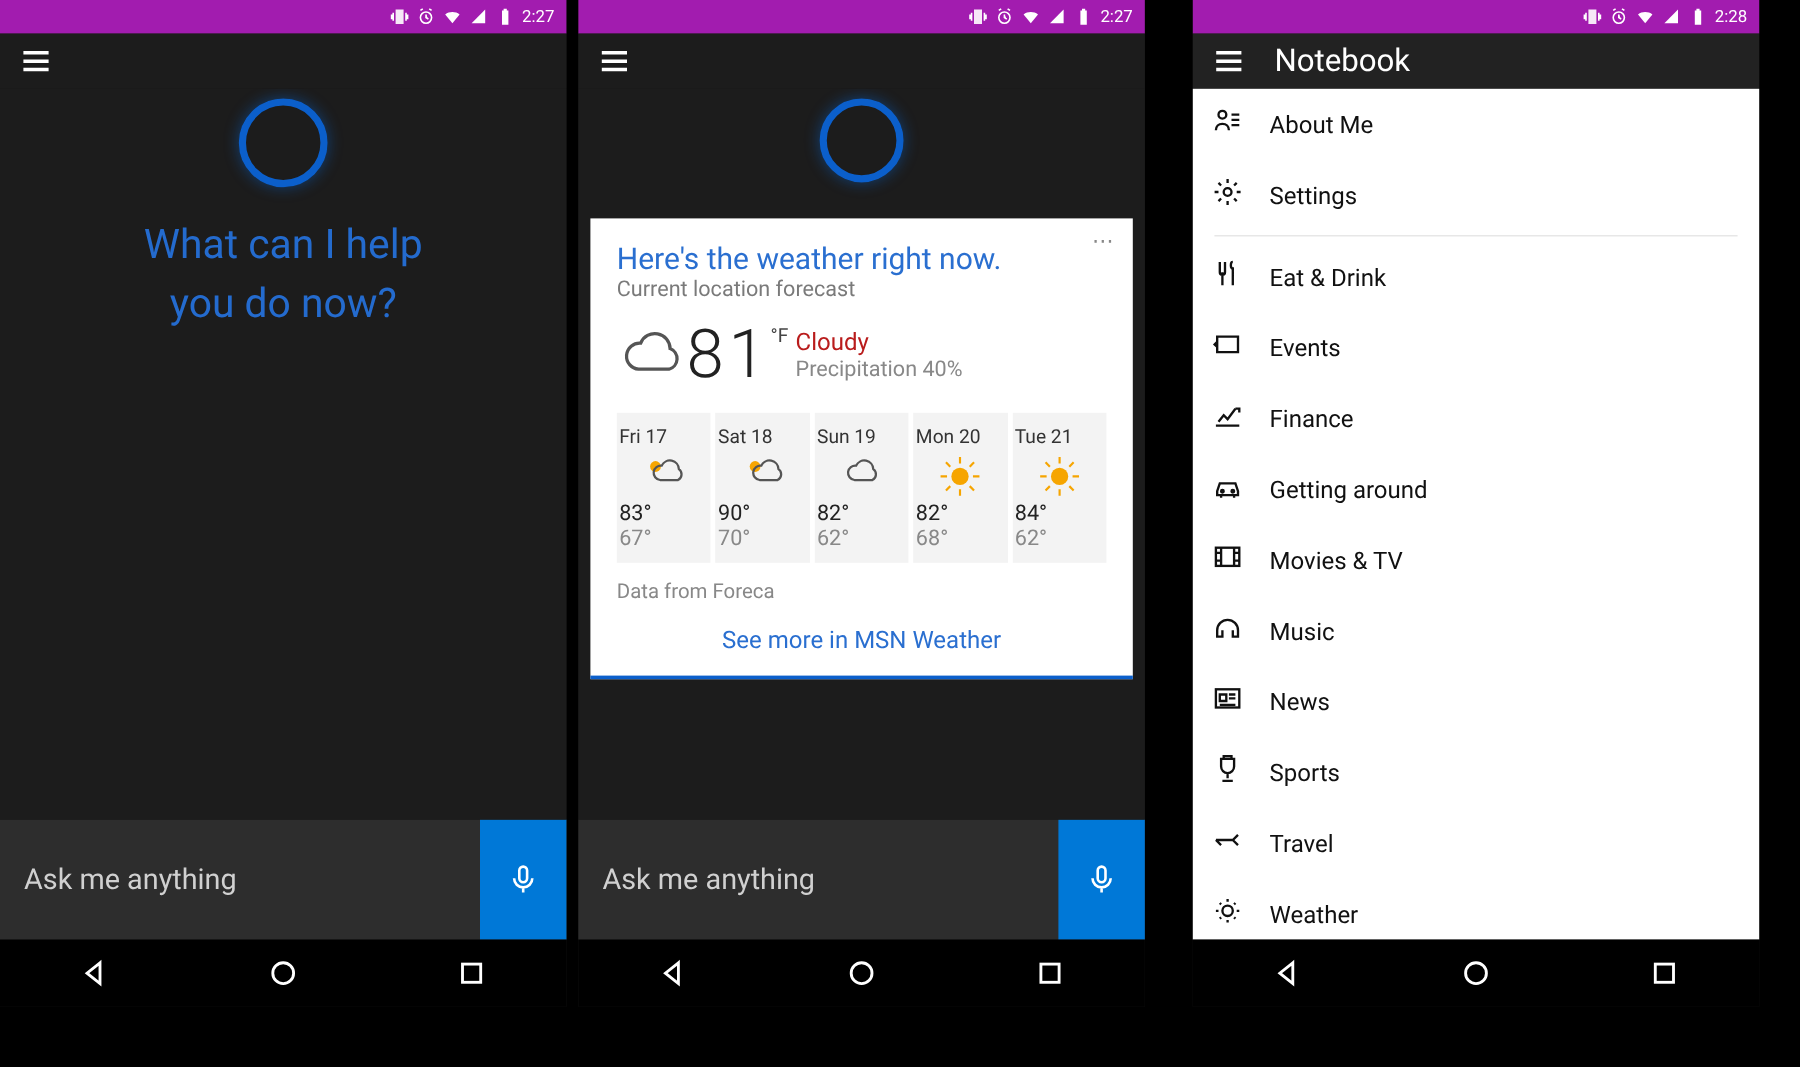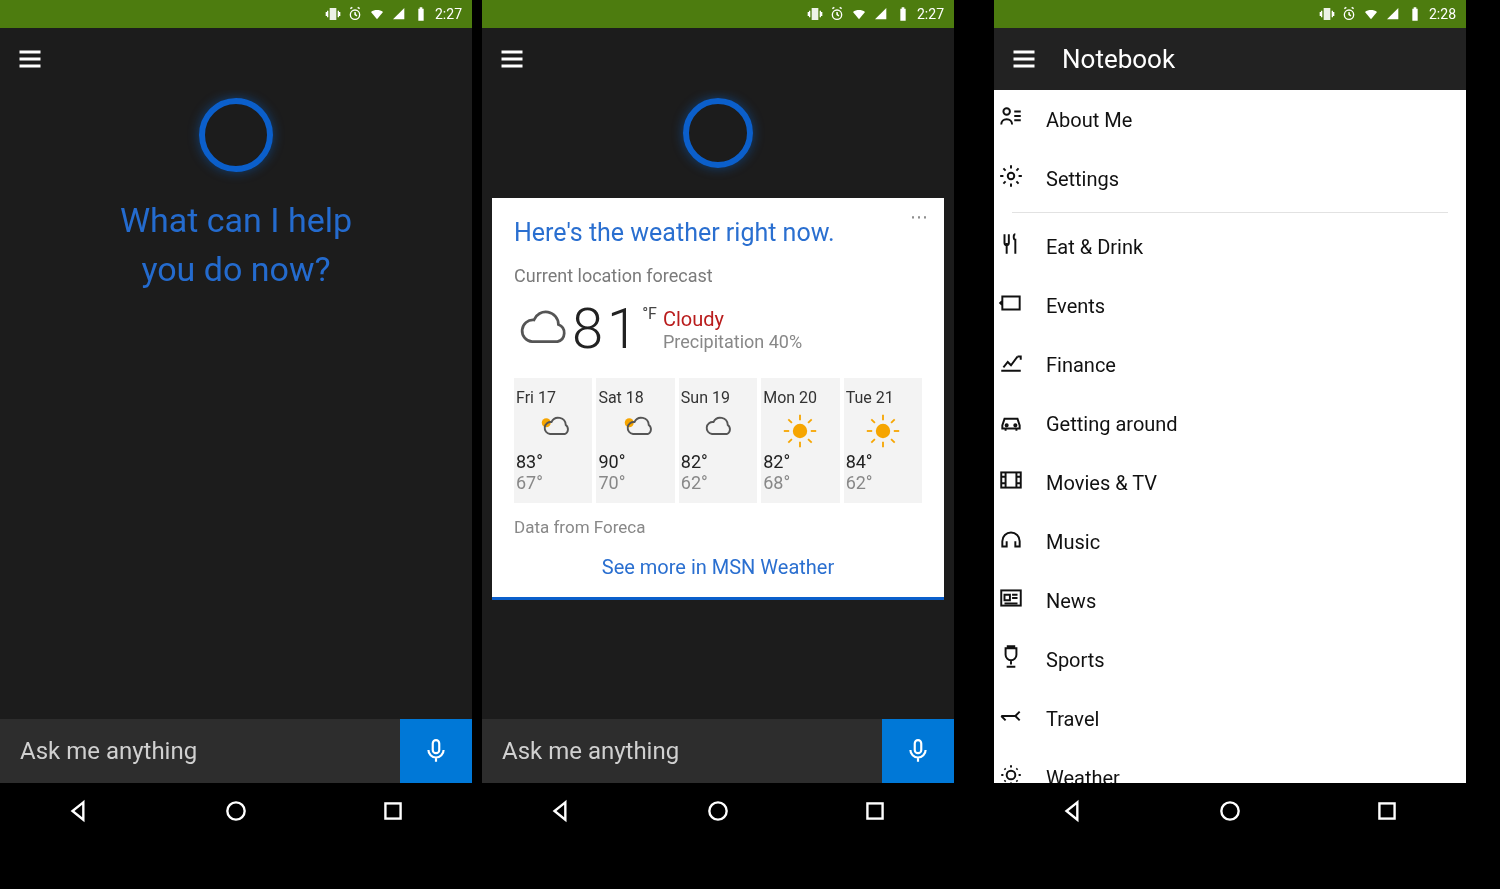--- a/index.html
+++ b/index.html
@@ -16,32 +16,32 @@
     height: 839px;
     background: #1c1c1c;
     position: relative;
     display: flex;
     flex-direction: column;
     margin-right: 10px;
   }
   .screen:last-child { margin-right: 0; margin-left: 30px; }
   .status-bar {
     height: 28px;
-    background: #4d7c0f;
+    background: #a21caf;
     color: #fff;
     display: flex;
     justify-content: flex-end;
     align-items: center;
     gap: 6px;
     padding: 0 10px;
     font-size: 14px;
   }
   .status-bar .sb-icon { width: 16px; height: 16px; fill:#fff; }
   .header {
-    height: 62px;
+    height: 46px;
     display: flex;
     align-items: center;
     padding: 0 16px;
     background: #1c1c1c;
   }
   .header.dark2 { background:#222; }
   .hamburger { width: 28px; height: 28px; cursor:pointer; }
   .hamburger svg { stroke:#fff; }
   .header-title { color:#fff; font-size: 26px; font-weight:400; margin-left: 24px; }
   .cortana-ring-wrap { display:flex; justify-content:center; padding:8px 0 24px; }
@@ -54,55 +54,55 @@
   .weather-card {
     background:#fff;
     margin: 0 10px;
     padding: 20px 22px 18px;
     position:absolute;
     left:0; right:0;
     top:108px;
     border-bottom:3px solid #0b5fcb;
   }
   .card-ellipsis { position:absolute; top:8px; right:14px; color:#888; letter-spacing:2px; font-size:18px; cursor:pointer; }
-  .card-title { color:#2a6fd0; font-size:25px; margin-bottom:18px; }
+  .card-title { color:#2a6fd0; font-size:25px; }
   .card-sub { color:#7a7a7a; font-size:18px; margin-bottom:10px; }
   .current-row { display:flex; align-items:center; margin-bottom:16px; }
   .cloud-icon { width:58px; height:48px; }
   .temp-big { font-size:56px; font-weight:300; color:#222; letter-spacing:4px;}
   .temp-unit { font-size:16px; color:#444; align-self:flex-start; margin-top:8px; }
   .cond-block { margin-left:6px; }
   .cond-name { font-size:20px; color:#b91c1c; }
   .cond-precip { font-size:18px; color:#888; }
   .forecast-row { display:flex; gap:4px; margin-bottom:14px; }
   .fday { flex:1; background:#f3f3f3; text-align:left; padding:10px 2px 10px; }
   .fday-label { font-size:16px; color:#333; margin-bottom:6px; white-space:nowrap; }
   .fday-icon { width:36px; height:30px; margin:0 auto 8px; }
   .fday-hi { font-size:18px; color:#222; }
   .fday-lo { font-size:18px; color:#888; }
   .card-foot { color:#888; font-size:17px; margin-bottom:18px; }
   .card-link { color:#2a6fd0; font-size:20px; cursor:pointer;text-align:center; }
   .input-bar {
-    height: 64px; display:flex; align-items:stretch; background:#2d2d2d;justify-content:flex-end;
+    height: 100px; display:flex; align-items:stretch; background:#2d2d2d;justify-content:flex-end;
   }
   .input-field {
     flex:1; display:flex; align-items:center; padding:0 20px; color:#d0d0d0; font-size:24px;
   }
   .mic-btn {
     width:72px; background:#0078d7; display:flex; align-items:center; justify-content:center; cursor:pointer;
   }
   .mic-btn svg { width:26px; height:36px; fill:none; stroke:#fff; stroke-width:2; }
   .nav-bar {
     height: 56px; background:#000; display:flex; justify-content:space-around; align-items:center;
   }
   .nav-bar svg { width:26px; height:26px; stroke:#fff; fill:none; stroke-width:2.2; }
   
   .notebook-body { flex:1; background:#fff; overflow:hidden; }
   .nb-item {
-    display:flex; align-items:center; gap:22px; padding:14px 4px; cursor:pointer; color:#111; font-size:20px;
+    display:flex; align-items:center; gap:22px; padding:14px 16px; cursor:pointer; color:#111; font-size:20px;
   }
   .nb-item svg { width:26px; height:26px; stroke:#111; fill:none; stroke-width:1.8; }
   .nb-divider { height:1px; background:#e2e2e2; margin:4px 18px; }
   
   .sunny circle{fill:#f6a500;} .sunny line{stroke:#f6a500;stroke-width:2;}
 </style>
 </head>
 <body>
 
 <div class="screen">

